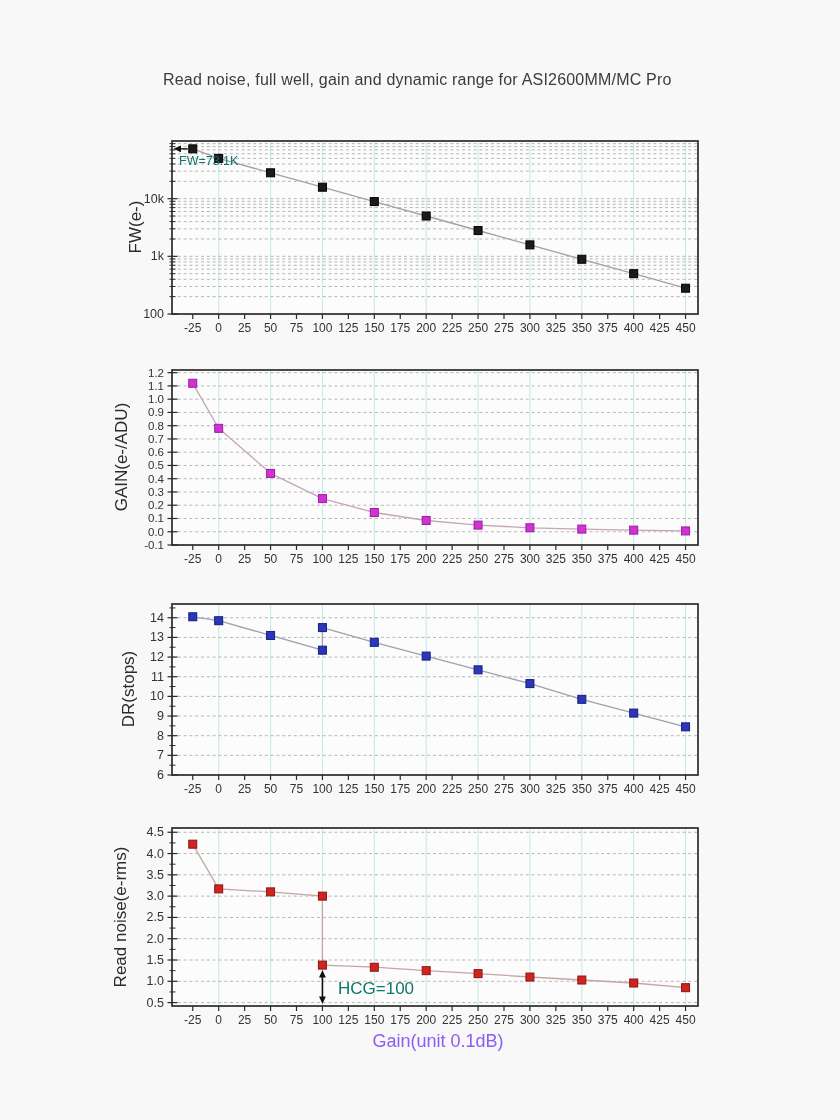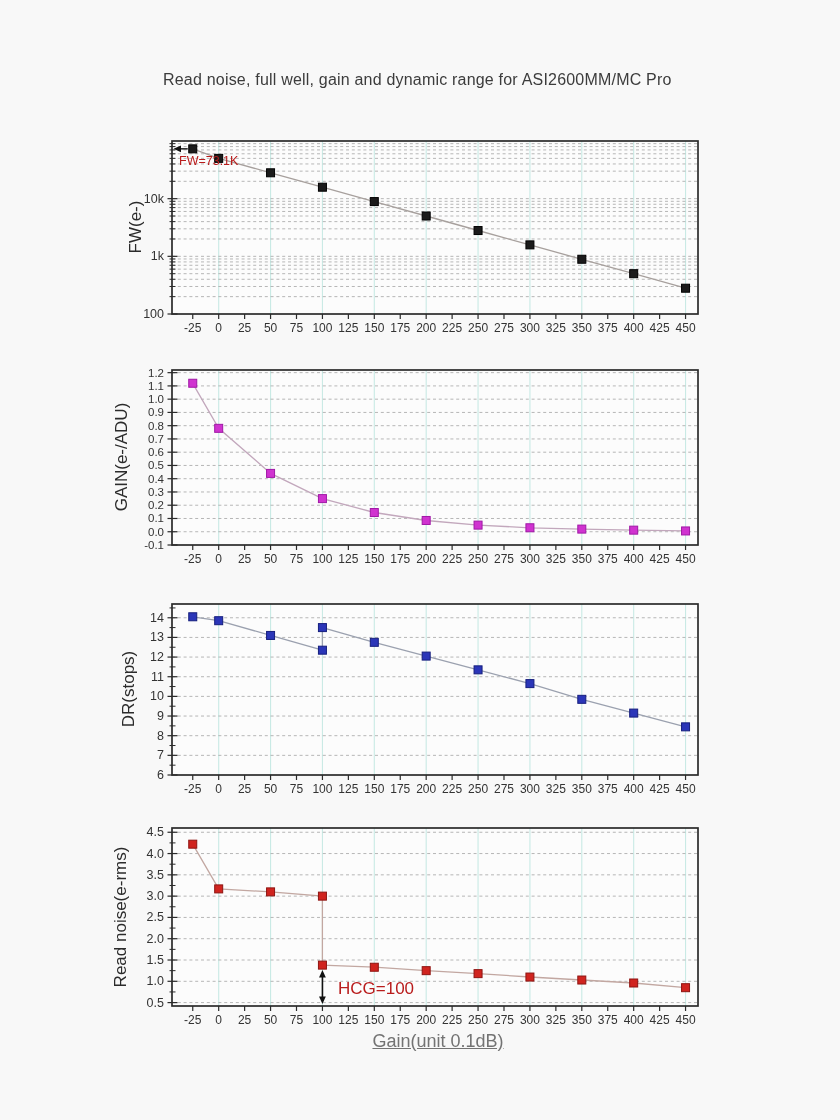--- a/index.html
+++ b/index.html
@@ -18,24 +18,24 @@
   }
   .y-title{
     position:absolute;
     font-size:17px;color:#2b2b2b;
     white-space:nowrap;
     transform:translate(-50%,-50%) rotate(-90deg);
   }
   #x-title{
     position:absolute;left:438px;top:1031px;
     transform:translateX(-50%);
-    font-size:18px;color:#737373;white-space:nowrap;text-decoration:underline;
+    font-size:18px;color:#8b5cf6;white-space:nowrap;
   }
   .annot{
-    position:absolute;color:#b91c1c;white-space:nowrap;
+    position:absolute;color:#0f766e;white-space:nowrap;
   }
   #fw-annot{left:179px;top:154px;font-size:12.5px;}
   #hcg-annot{left:338px;top:979px;font-size:17px;}
   svg{position:absolute;left:0;top:0;}
   svg text{font-family:"Liberation Sans", sans-serif;}
 </style>
 </head>
 <body>
 
 <div id="page">

